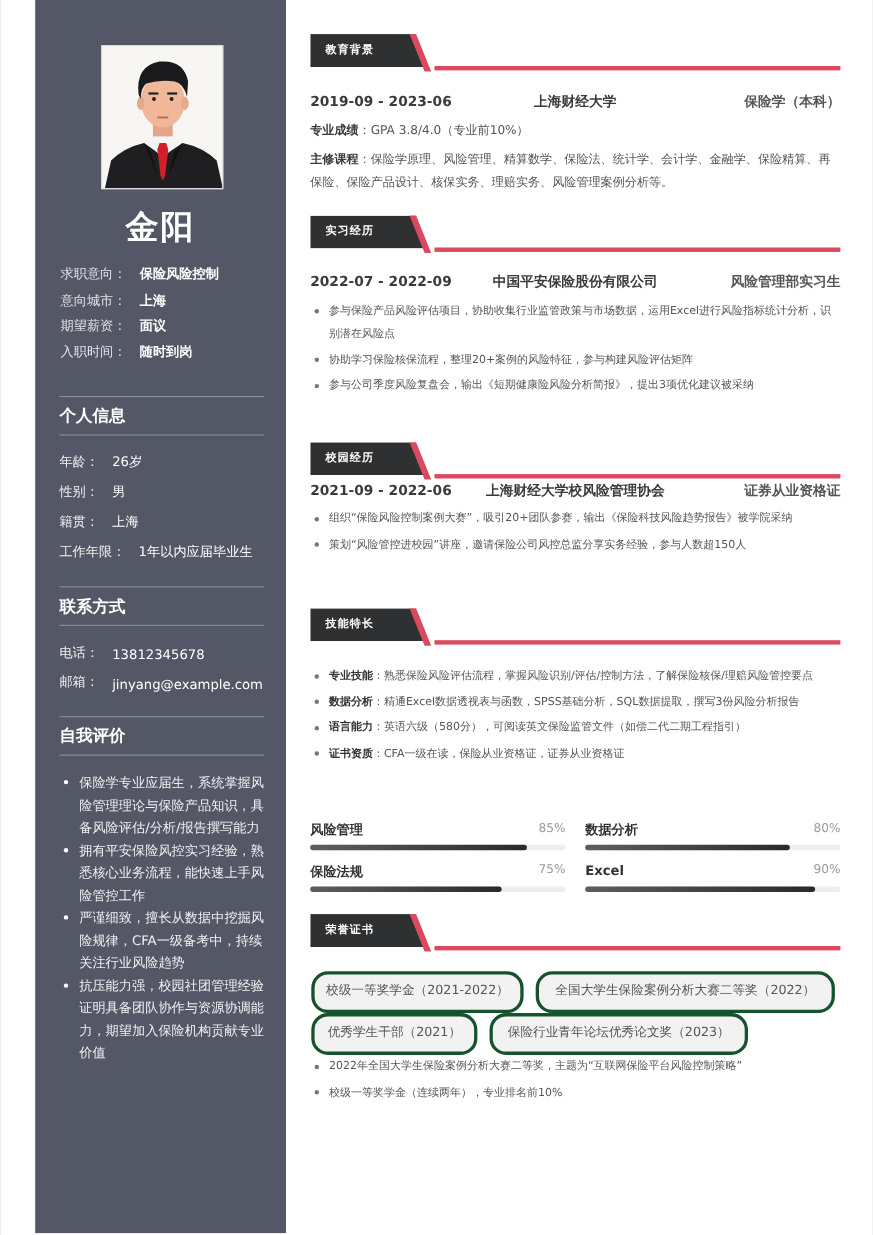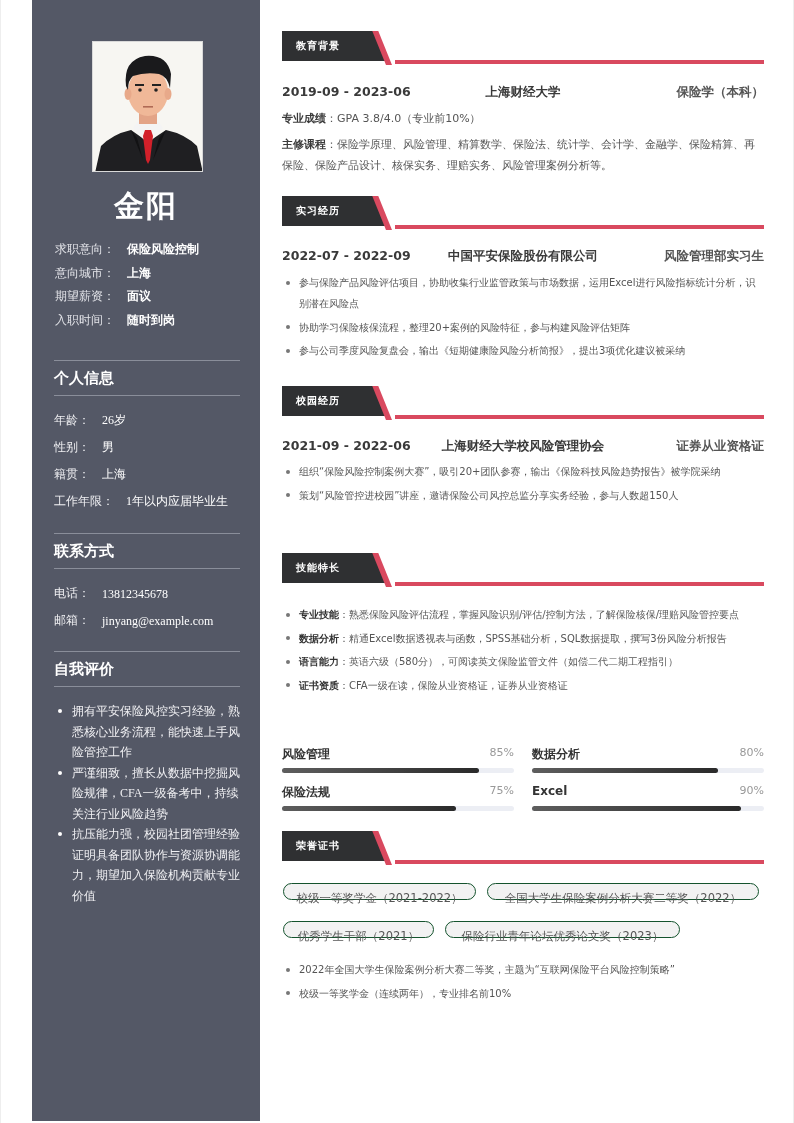--- a/index.html
+++ b/index.html
@@ -2,21 +2,21 @@
 <html><head>
 <meta charset="utf-8">
 <style>
   * { box-sizing: border-box; margin: 0; padding: 0; }
   html, body { width: 794px; height: 1123px; background: #ffffff; overflow: hidden; }
   body { font-family: "DejaVu Sans", "Liberation Sans", sans-serif; color: #444; position: relative; }
 
   .page { position: absolute; left: 0; top: 0; width: 794px; height: 1123px; background: #fff; border-left: 1px solid #eee; border-right: 1px solid #eee; }
 
   
-  .sidebar { position: absolute; left: 31px; top: 0; width: 228px; height: 1121px; background: #545866; color: #fff; font-family: Liberation Serif, serif; }
+  .sidebar { position: absolute; left: 31px; top: 0; width: 228px; height: 1121px; background: #545866; color: #fff; }
   .photo { position: absolute; left: 60px; top: 41px; width: 111px; height: 131px; background: #f6f6f4; border: 1px solid #d9d9d9; overflow: hidden; }
   .name { position: absolute; left: 0; top: 186px; width: 228px; text-align: center; font-size: 30px; font-weight: bold; letter-spacing: 2px; color: #fff; }
   .intent { position: absolute; left: 23px; top: 238px; width: 190px; }
   .intent .row { display: flex; height: 23.5px; align-items: center; font-size: 12px; }
   .intent .lbl { width: 72px; color: #e2e3e8; }
   .intent .val { color: #fff; font-weight: bold; }
 
   .side-sec { position: absolute; left: 22px; width: 186px; }
   .side-sec .top-rule { height: 1px; background: #8a8e9a; }
   .side-sec h3 { font-size: 15px; font-weight: bold; color: #fff; height: 34px; line-height: 34px; }
@@ -49,21 +49,21 @@
   .blist li b { color: #333; }
 
   .bars { position: absolute; left: 0; width: 482px; }
   .bar-item { position: absolute; width: 232px; height: 32px; }
   .bar-item .bl { position: absolute; left: 0; top: 0; font-size: 12px; font-weight: bold; color: #333; }
   .bar-item .bp { position: absolute; right: 0; top: 0; font-size: 11px; color: #999; }
   .bar-item .track { position: absolute; left: 0; top: 22px; width: 232px; height: 5px; background: #eceef4; border-radius: 3px; }
   .bar-item .fill { position: absolute; left: 0; top: 0; height: 5px; border-radius: 3px; background: linear-gradient(90deg, #5e5e5e, #2a2a2a); }
 
   .pills { position: absolute; left: 0; width: 482px; }
-  .pill { position: absolute; height: 17px; line-height: 28px; border: 1px solid #14532d; border-radius: 15px; background: #f2f2f2; font-size: 11.5px; color: #555; text-align: center; }
+  .pill { position: absolute; height: 38px; line-height: 28px; border: 3px solid #14532d; border-radius: 15px; background: #f2f2f2; font-size: 11.5px; color: #555; text-align: center; }
 </style>
 </head>
 <body>
 
 <div class="page">
 
   <div class="sidebar">
     <div class="photo">
       <svg width="111" height="131" viewBox="0 0 111 131">
         <rect width="111" height="131" fill="#f7f6f2"></rect>
@@ -152,20 +152,21 @@
         <span class="k">邮箱：</span>
         <span class="v">jinyang@example.com</span>
       </div>
     </div>
 
     <div class="side-sec" style="top:651px;">
       <div class="top-rule"></div>
       <h3>自我评价</h3>
       <div class="bot-rule"></div>
       <ul class="eval-list">
+        <li>保险学专业应届生，系统掌握风险管理理论与保险产品知识，具备风险评估/分析/报告撰写能力</li>
         <li>拥有平安保险风控实习经验，熟悉核心业务流程，能快速上手风险管控工作</li>
         <li>严谨细致，擅长从数据中挖掘风险规律，CFA一级备考中，持续关注行业风险趋势</li>
         <li>抗压能力强，校园社团管理经验证明具备团队协作与资源协调能力，期望加入保险机构贡献专业价值</li>
       </ul>
     </div>
   </div>
 
   <div class="main">
 
     <div class="sec-head" style="top:31px;">
@@ -196,21 +197,21 @@
       <span>2022-07 - 2022-09</span>
       <span class="org">中国平安保险股份有限公司</span>
       <span class="role">风险管理部实习生</span>
     </div>
     <ul class="blist" style="top:272px;">
       <li>参与保险产品风险评估项目，协助收集行业监管政策与市场数据，运用Excel进行风险指标统计分析，识别潜在风险点</li>
       <li>协助学习保险核保流程，整理20+案例的风险特征，参与构建风险评估矩阵</li>
       <li>参与公司季度风险复盘会，输出《短期健康险风险分析简报》，提出3项优化建议被采纳</li>
     </ul>
 
-    <div class="sec-head" style="top:386px;">
+    <div class="sec-head" style="top:402px;">
       <div class="tab"></div>
       <span class="tab-label">校园经历</span>
       <div class="slash"></div>
       <div class="line"></div>
     </div>
     <div class="entry-head" style="top:438px;">
       <span>2021-09 - 2022-06</span>
       <span class="org">上海财经大学校风险管理协会</span>
       <span class="role">证券从业资格证</span>
     </div>

